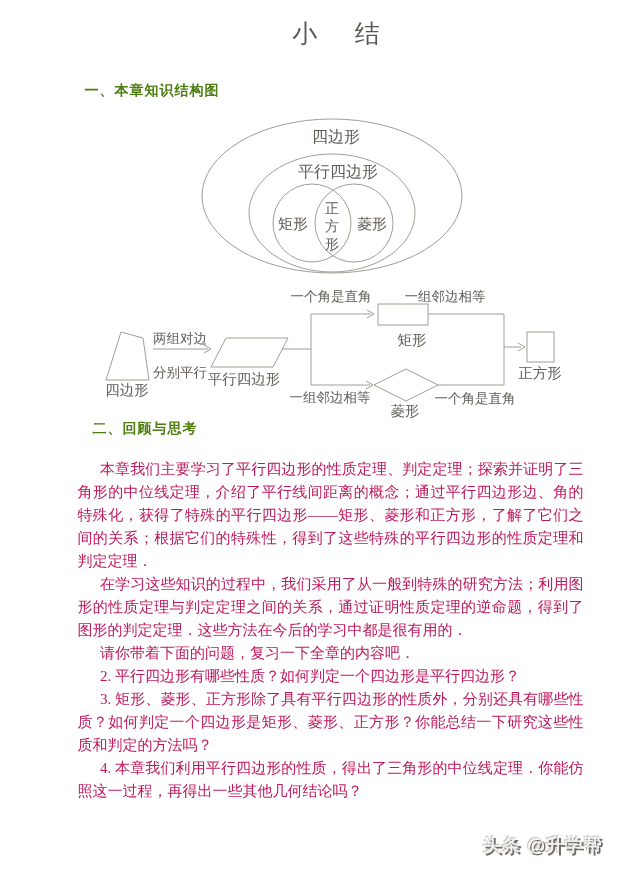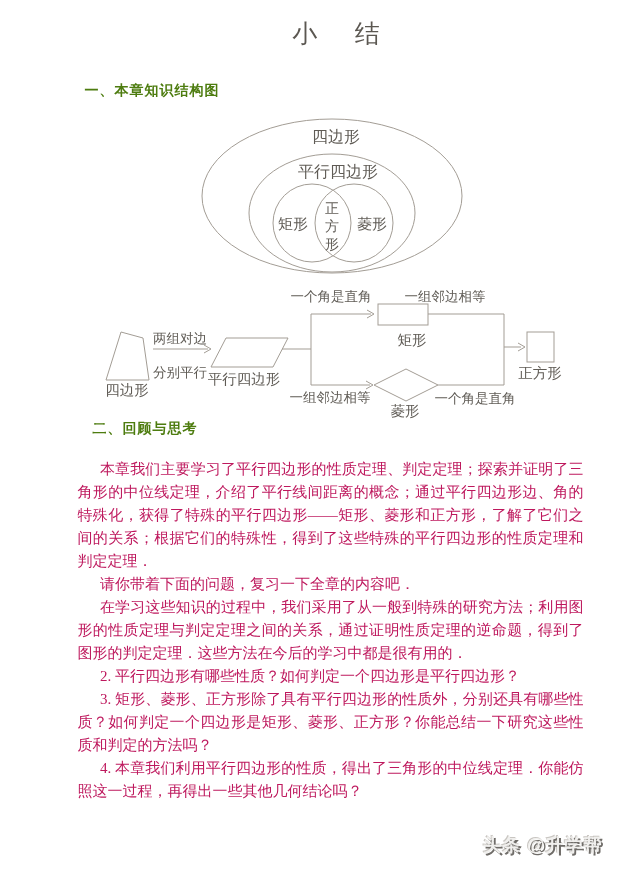--- a/index.html
+++ b/index.html
@@ -112,22 +112,22 @@
     <text class="diagram-text" x="249" y="117" text-anchor="middle">一组邻边相等</text>
     <text class="diagram-text flow-name" x="324" y="131" text-anchor="middle">菱形</text>
     <text class="diagram-text" x="394" y="118" text-anchor="middle">一个角是直角</text>
     <text class="diagram-text flow-name" x="459" y="93" text-anchor="middle">正方形</text>
   </svg>
 
   <div class="heading h2">二、回顾与思考</div>
 
   <div class="bodytext">
     <p>本章我们主要学习了平行四边形的性质定理、判定定理；探索并证明了三角形的中位线定理，介绍了平行线间距离的概念；通过平行四边形边、角的特殊化，获得了特殊的平行四边形——矩形、菱形和正方形，了解了它们之间的关系；根据它们的特殊性，得到了这些特殊的平行四边形的性质定理和判定定理．</p>
+    <p>在学习这些知识的过程中，我们采用了从一般到特殊的研究方法；利用图形的性质定理与判定定理之间的关系，通过证明性质定理的逆命题，得到了图形的判定定理．这些方法在今后的学习中都是很有用的．</p>
     <p>请你带着下面的问题，复习一下全章的内容吧．</p>
-    <p>在学习这些知识的过程中，我们采用了从一般到特殊的研究方法；利用图形的性质定理与判定定理之间的关系，通过证明性质定理的逆命题，得到了图形的判定定理．这些方法在今后的学习中都是很有用的．</p>
     <p>2. 平行四边形有哪些性质？如何判定一个四边形是平行四边形？</p>
     <p>3. 矩形、菱形、正方形除了具有平行四边形的性质外，分别还具有哪些性质？如何判定一个四边形是矩形、菱形、正方形？你能总结一下研究这些性质和判定的方法吗？</p>
     <p>4. 本章我们利用平行四边形的性质，得出了三角形的中位线定理．你能仿照这一过程，再得出一些其他几何结论吗？</p>
   </div>
 
 
   <div class="watermark">头条 @升学帮</div>
 
 </div>
 

